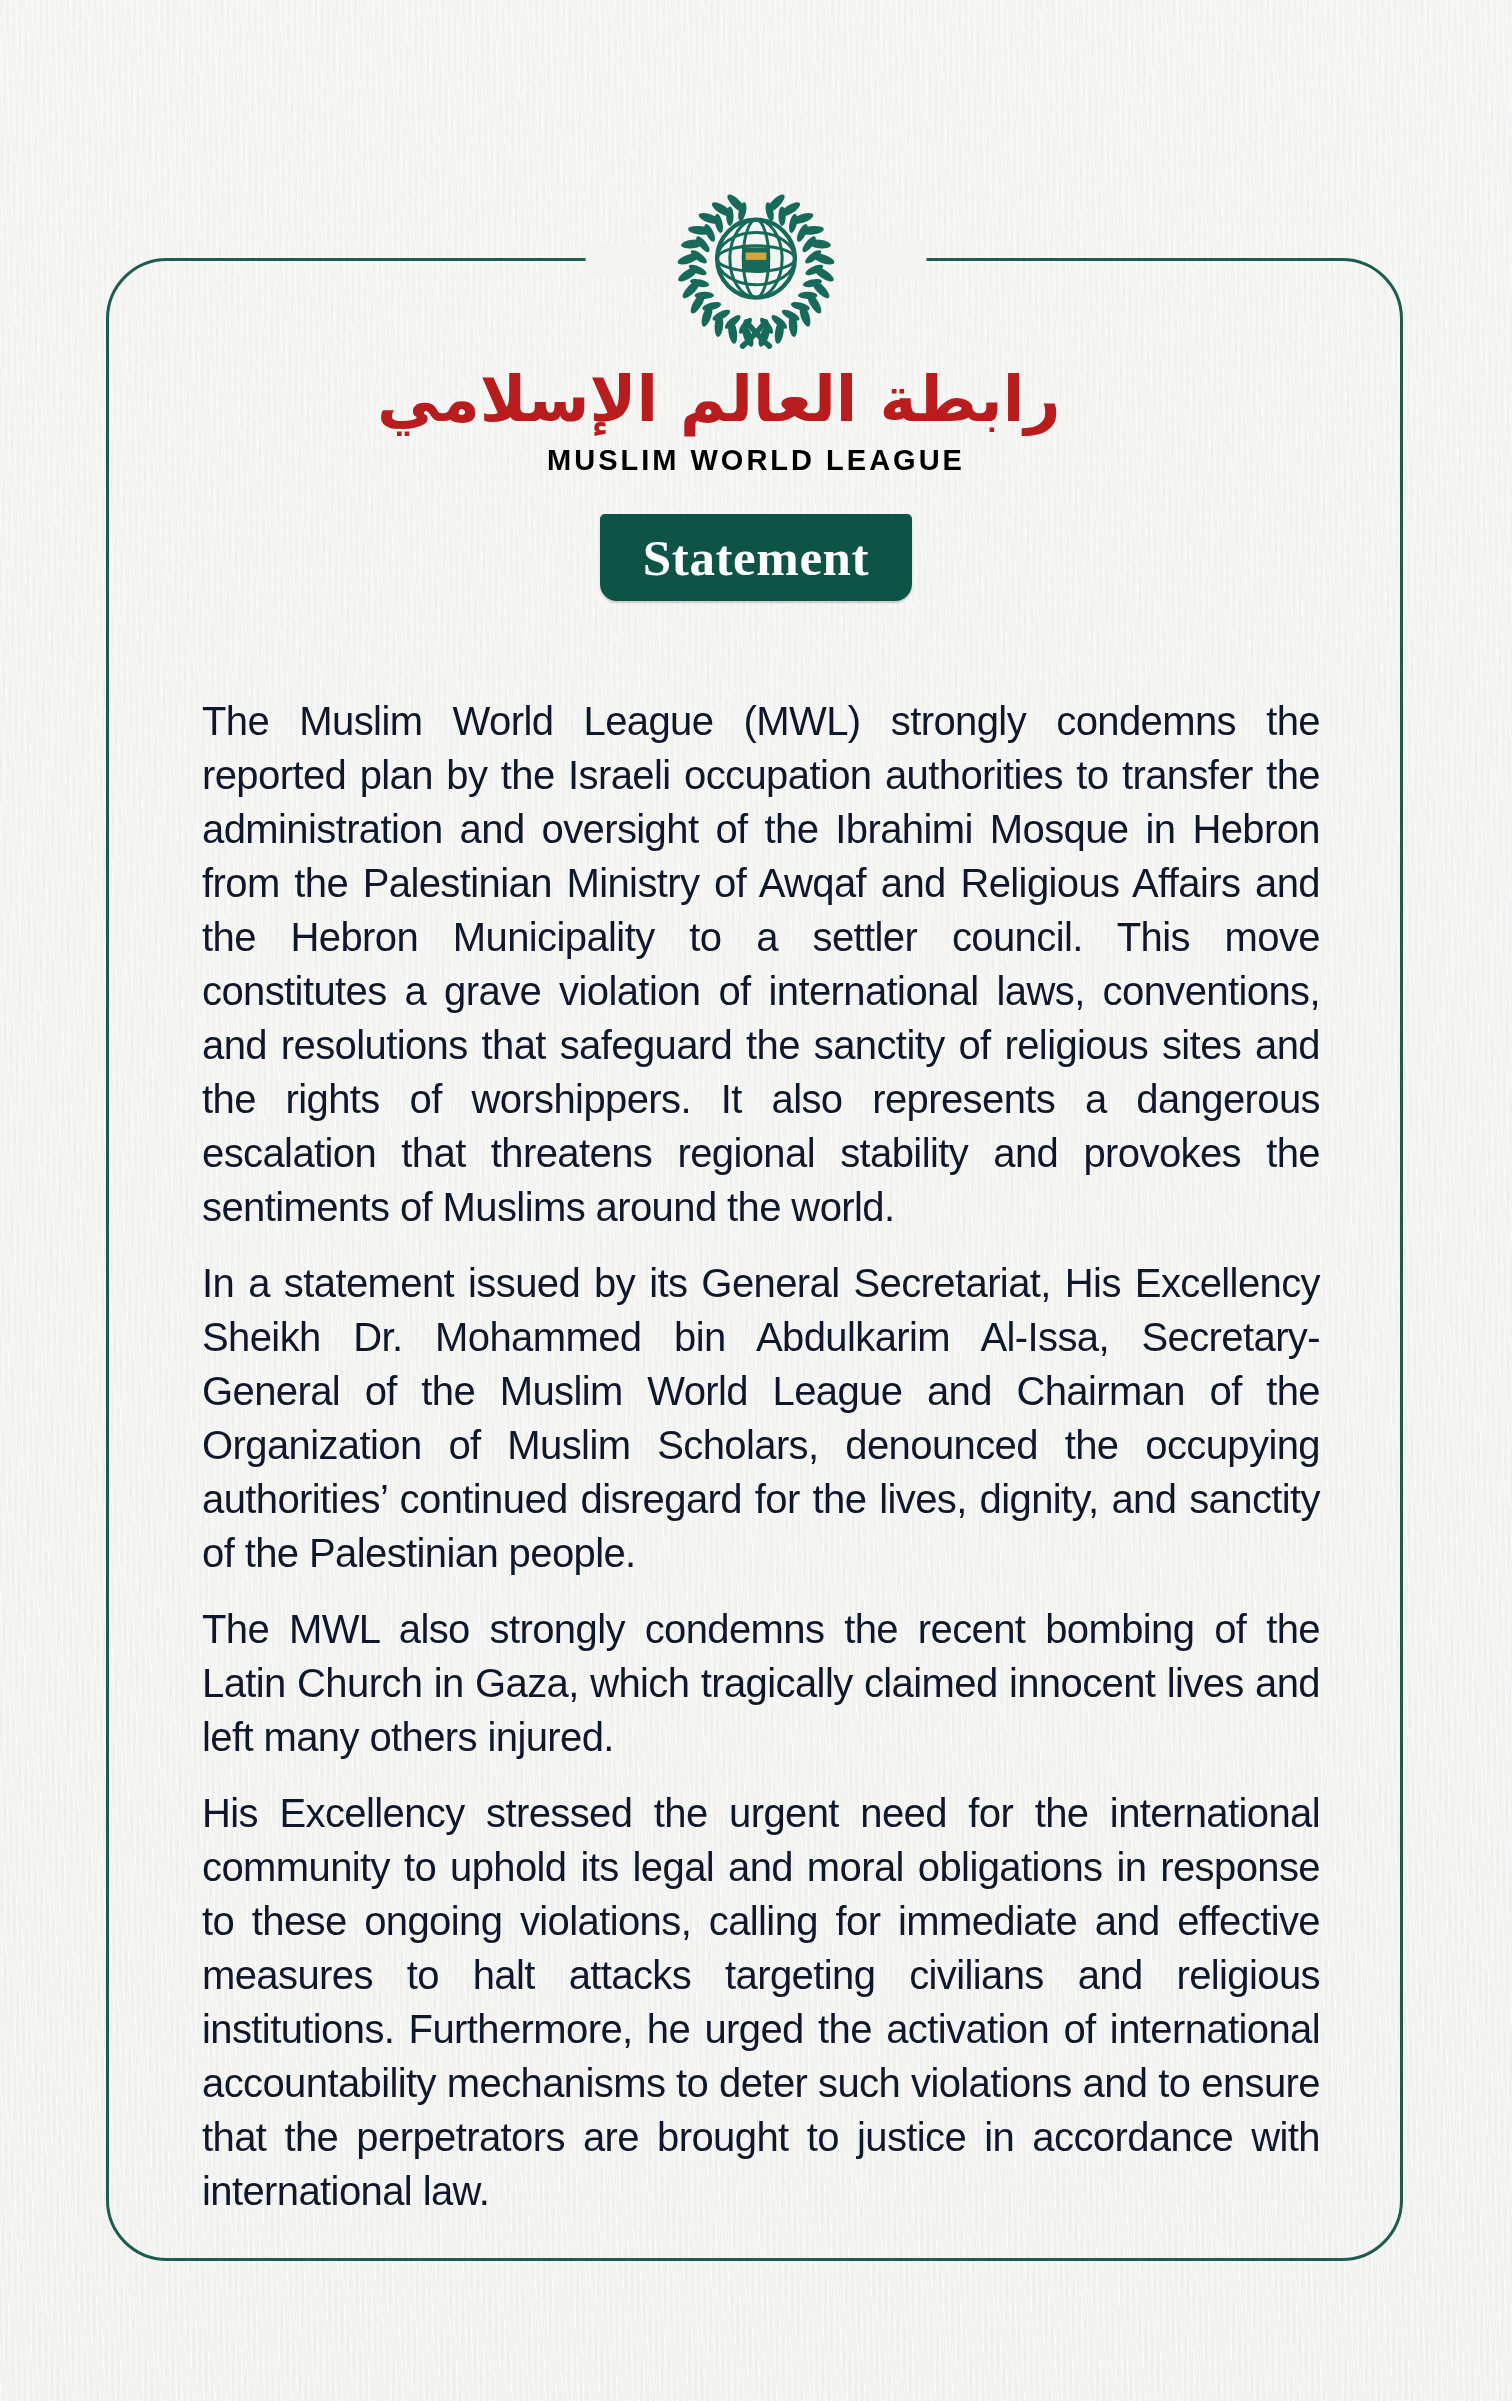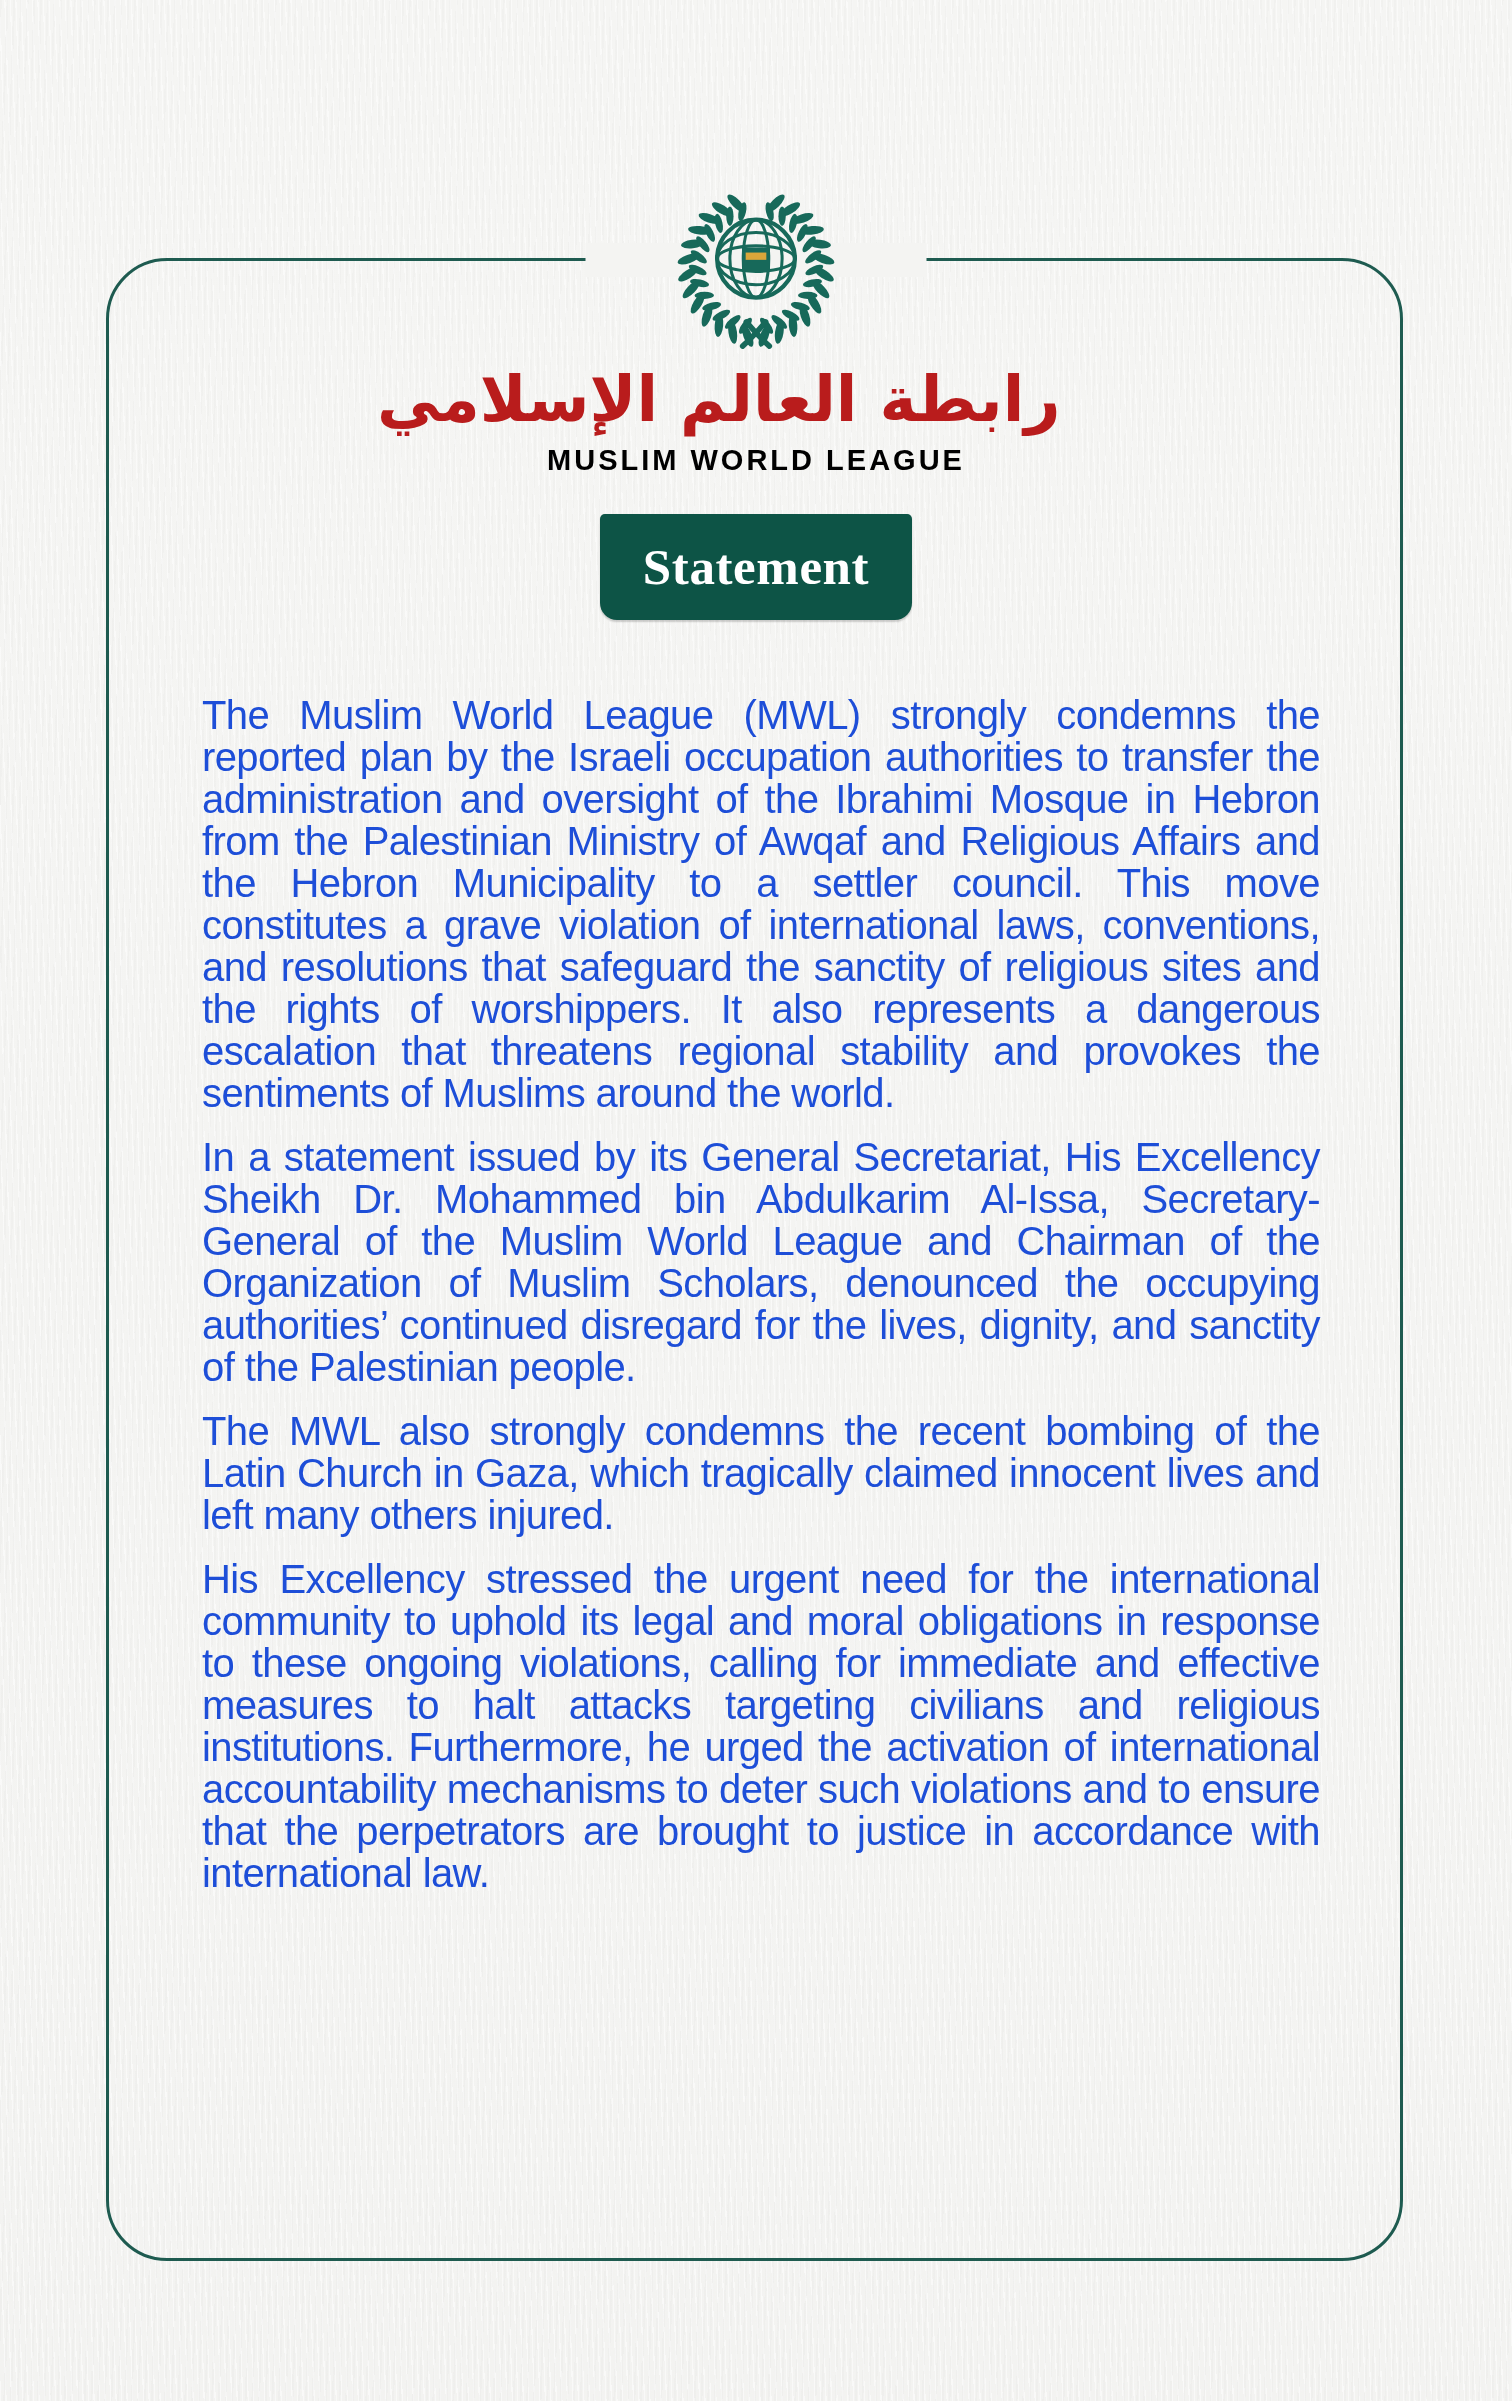--- a/index.html
+++ b/index.html
@@ -45,42 +45,42 @@
     font-size:63px;line-height:85px;font-weight:bold;
     color:#b91c1c;white-space:nowrap;text-align:center;
   }
   .english-name{
     position:absolute;left:50%;transform:translateX(-50%);top:444px;
     font-family:Liberation Sans, sans-serif;font-weight:bold;
     font-size:29px;letter-spacing:3px;color:#000000;white-space:nowrap;
   }
 
   .banner{
-    position:absolute;left:600px;top:514px;width:312px;height:106px;
+    position:absolute;left:600px;top:514px;width:312px;height:87px;
     background:var(--accent,#0d5446);
     border-radius:4.9px 4.9px 17px 17px;
     display:flex;align-items:center;justify-content:center;
     box-shadow:0 1.2px 1.8px rgba(0,0,0,0.18);
   }
   .banner-label{
     font-family:"Liberation Serif",serif;font-weight:bold;
     font-size:51px;color:#ffffff;letter-spacing:0.6px;
   }
 
   .content{
     position:absolute;left:202px;top:694px;width:1118px;
   }
   .location-heading{
     font-family:"Liberation Serif",serif;font-weight:bold;
     font-size:44px;line-height:49px;color:#2d2b2a;
     margin:0 0 25.6px 0;
   }
   .content p{
-    font-size:40px;line-height:42px;letter-spacing:-0.6px;
-    color:#1d4ed8;text-align:justify;
+    font-size:40px;line-height:54px;letter-spacing:-0.6px;
+    color:#0f172a;text-align:justify;
     margin:0 0 22px 0;
   }
   svg .stroke{fill:none;stroke:var(--brand,#17695a);}
 </style>
 </head>
 <body>
 
 <div class="texture"></div>
 
 <div class="card"></div>

